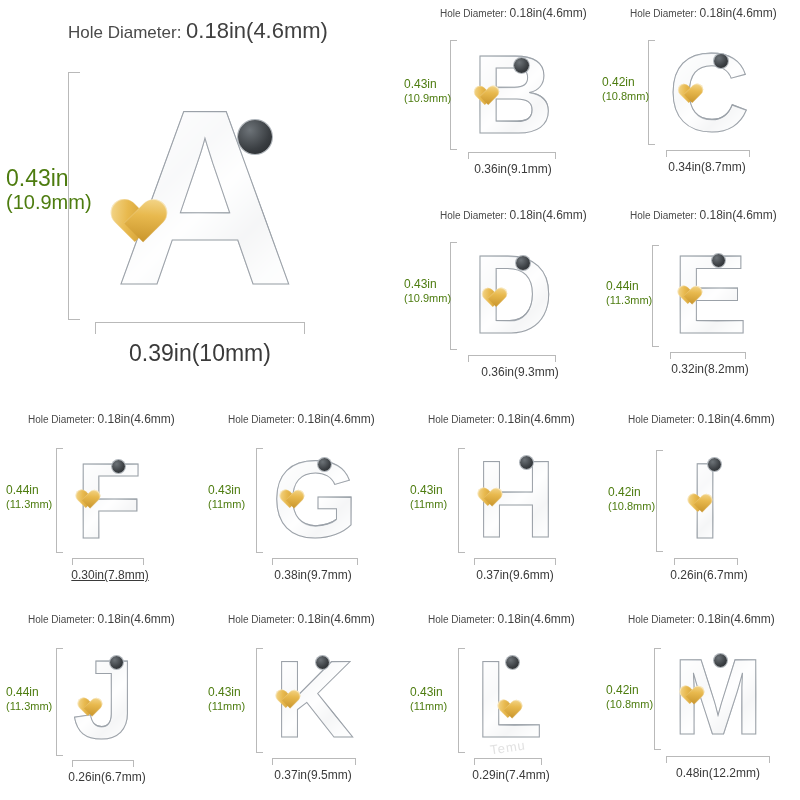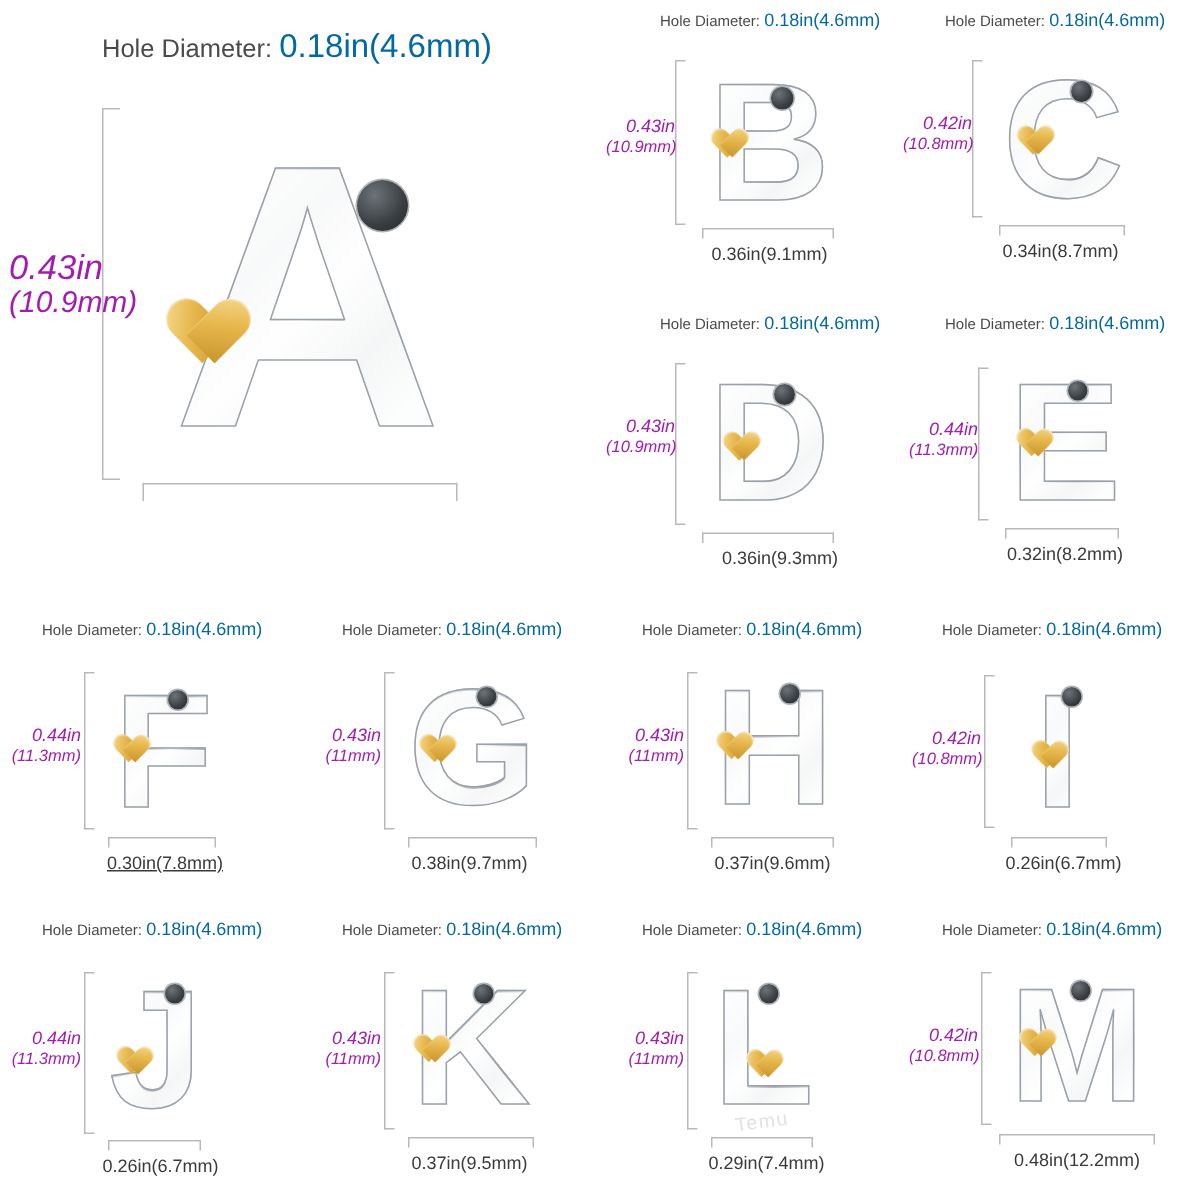--- a/index.html
+++ b/index.html
@@ -24,29 +24,28 @@
   
   .item {
     position: absolute;
   }
   .hole-label {
     position: absolute;
     white-space: nowrap;
     color: #4a4a4a;
   }
   .hole-label .hl-title { color: #4a4a4a; }
-  .hole-label .hl-val { color: #0369a1; text-align: center; }
+  .hole-label .hl-val { color: #404040; text-align: center; }
 
   .height-label {
     position: absolute;
-    text-align: right;
+    text-align: left;
     line-height: 1.15;
-    color: #a21caf;
+    color: #4d7c0f;
     white-space: nowrap;
-    font-style: italic;
   }
   .width-label {
     position: absolute;
     text-align: center;
     white-space: nowrap;
     color: #3a3a3a;
   }
 
   
   .vbracket {
@@ -151,20 +150,23 @@
       <span class="hl-val" style="font-size:22px;">0.18in(4.6mm)</span>
     </div>
 
     <div class="vbracket" style="left:68px;top:72px;width:12px;height:248px;"></div>
     <div class="height-label" style="left:6px;top:165px;width:60px;">
       <div style="font-size:23px;">0.43in</div>
       <div style="font-size:20px;">(10.9mm)</div>
     </div>
 
     <div class="hbracket flip" style="left:95px;top:322px;width:210px;height:12px;"></div>
+    <div class="width-label" style="left:95px;top:340px;width:210px;font-size:23px;">
+      <span>0.39in(10mm)</span>
+    </div>
 
     <div class="charm" style="left:110px;top:80px;width:190px;height:235px;">
       <span class="glyph" style="font-size:250px;">A</span>
       <span class="hole big-hole" style="left:128px;top:40px;"></span>
       <span class="heart" style="font-size:46px;left:6px;top:120px;"></span>
     </div>
   </div>
 
   <div class="item" style="left:400px;top:0;width:200px;height:200px;">
     <div class="hole-label" style="left:40px;top:6px;font-size:10px;">

